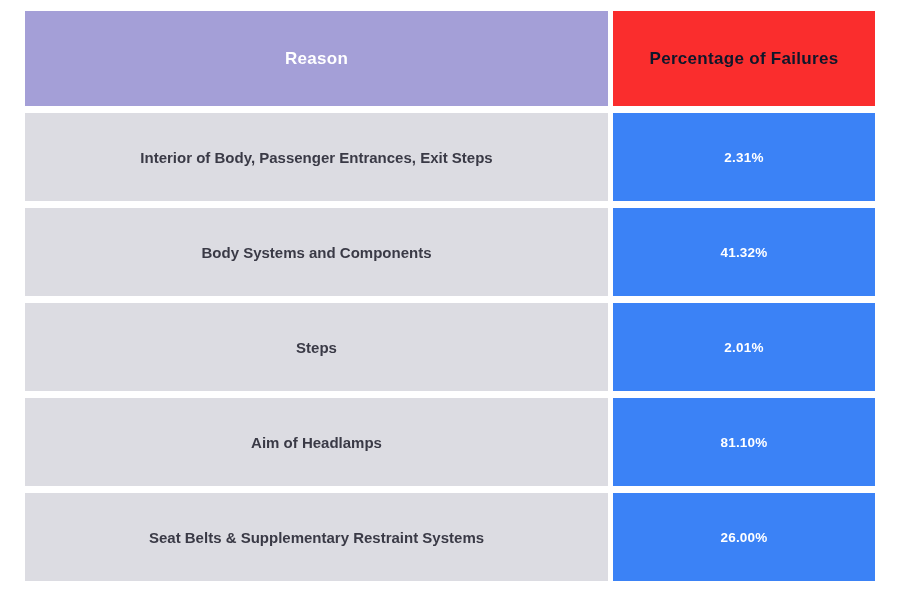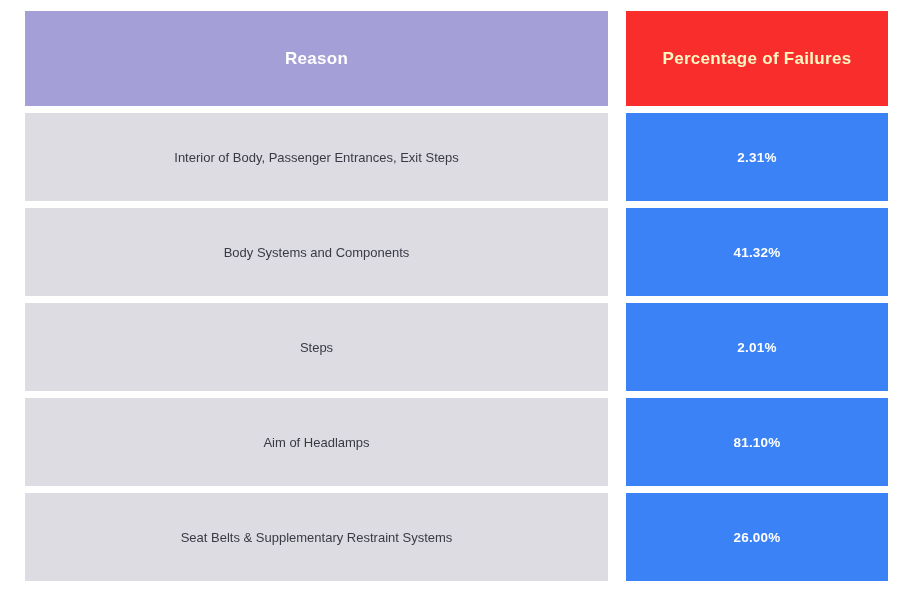--- a/index.html
+++ b/index.html
@@ -20,21 +20,21 @@
     top: 11px;
     width: 850px;
     height: 564px;
     display: flex;
     flex-direction: column;
     gap: 7px;
   }
 
   .row {
     display: flex;
-    gap: 18px;
+    gap: 5px;
     flex: 0 0 auto;
   }
 
   .row-header { height: 95px; }
   .row-body   { height: 88px; }
 
   .cell {
     display: flex;
     align-items: center;
     justify-content: center;
@@ -55,33 +55,33 @@
   
   .hdr-reason {
     background: #a49fd7;
     color: #ffffff;
     font-weight: bold;
     font-size: 17px;
     letter-spacing: 0.3px;
   }
   .hdr-pct {
     background: #fa2d2d;
-    color: #fef9c3;
+    color: #0f172a;
     font-weight: bold;
     font-size: 17px;
     letter-spacing: 0.3px;
     text-align: center;
   }
 
   
   .body-reason {
     background: #dcdce2;
     color: #3a3a46;
-    font-size: 13px;
-    font-weight: normal;
+    font-size: 15px;
+    font-weight: bold;
   }
   .body-pct {
     background: #3b82f6;
     color: #ffffff;
     font-weight: bold;
     font-size: 13.5px;
     letter-spacing: 0.2px;
   }
 </style>
 </head>

